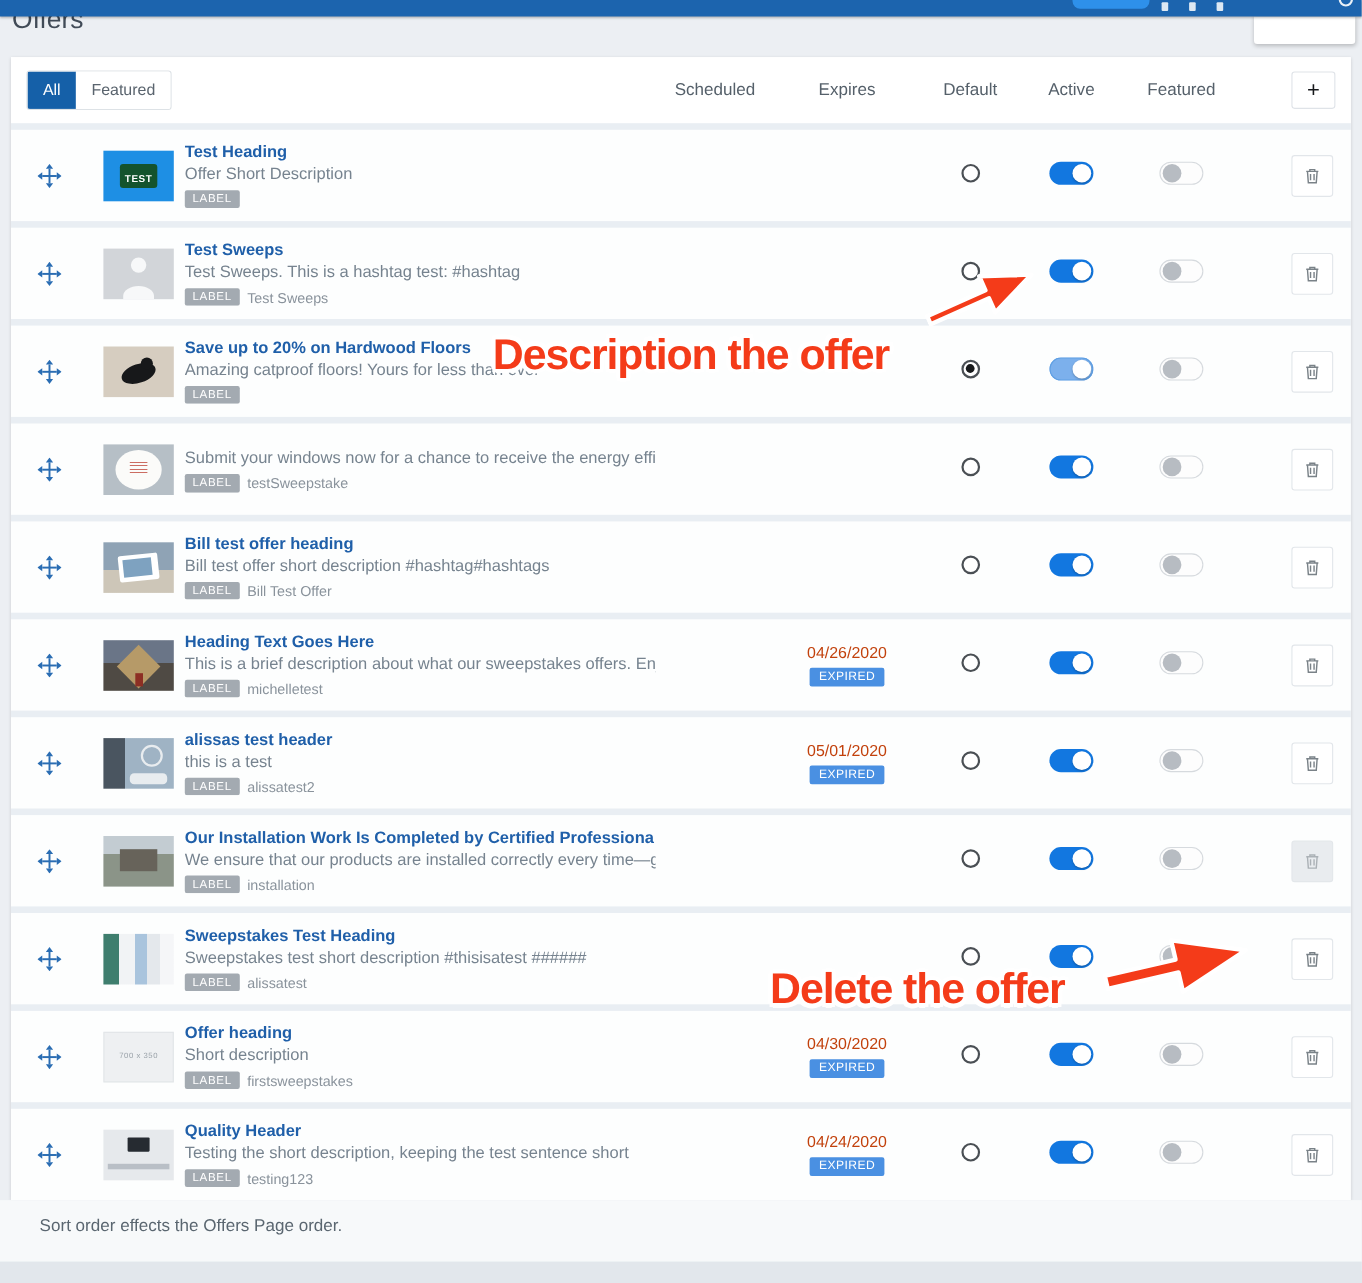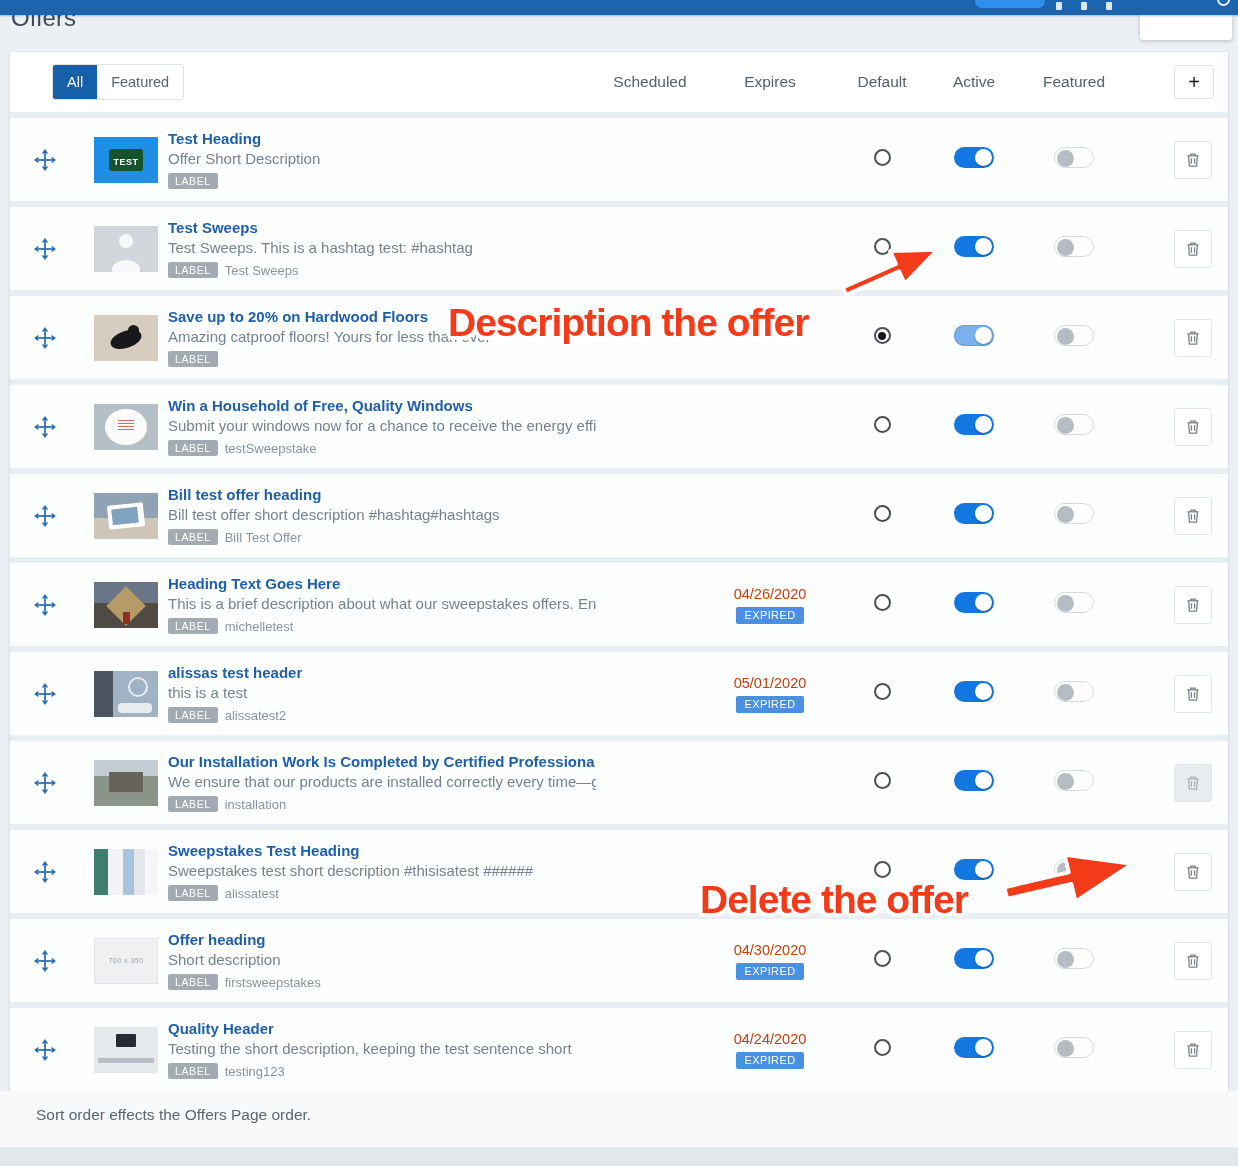--- a/index.html
+++ b/index.html
@@ -43,21 +43,21 @@
   
   .card {
     position:absolute; left:10px; top:52px; width:1218px;
     background:#fff; box-shadow:0 1px 3px rgba(0,0,0,.14);
   }
   .grid {
     display:grid;
     grid-template-columns:70px 86px minmax(0,1fr) 108px 132px 92px 92px 108px 100px;
     align-items:center;
   }
-  .thead { height:60px; background:#fff;margin-left:28px; }
+  .thead { height:60px; background:#fff; }
   .thead .col-label {
     text-align:center; font-size:15.5px; color:#55606a;
   }
   .filter-group {
     grid-column:1 / 4; justify-self:start; margin-left:14px;
     display:flex; border:1px solid #dde2e6; border-radius:3px; overflow:hidden;
     background:#fff;
   }
   .filter-btn {
     height:34px; padding:0 14px; display:flex; align-items:center;
@@ -380,21 +380,20 @@
         <polygon points="10,0 7,4 13,4"></polygon>
         <polygon points="10,20 7,16 13,16"></polygon>
         <polygon points="0,10 4,7 4,13"></polygon>
         <polygon points="20,10 16,7 16,13"></polygon>
       </svg>
     </span>
     <div class="thumb thumb-windows-sign">
       <span class="thumb-text"></span>
     </div>
     <div class="offer-text">
-      <div class="offer-heading">Win a Household of Free, Quality Windows</div>
       <div class="offer-desc">Submit your windows now for a chance to receive the energy effici</div>
       <div class="offer-labels">
         <span class="label-badge">LABEL</span>
         <span class="label-value">testSweepstake</span>
       </div>
     </div>
     <div class="cell-center"></div>
     <div class="cell-center">
       <div class="expires-wrap">
         

